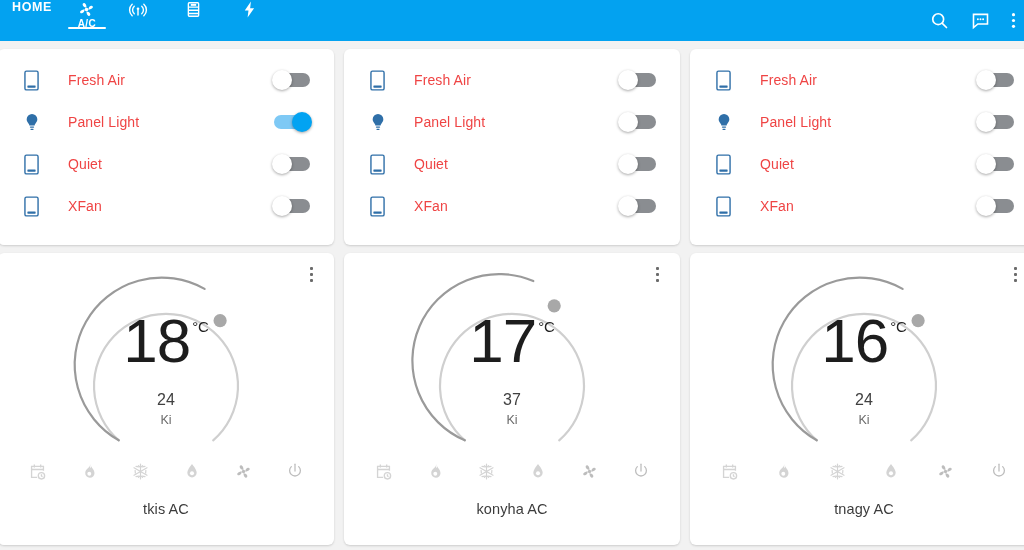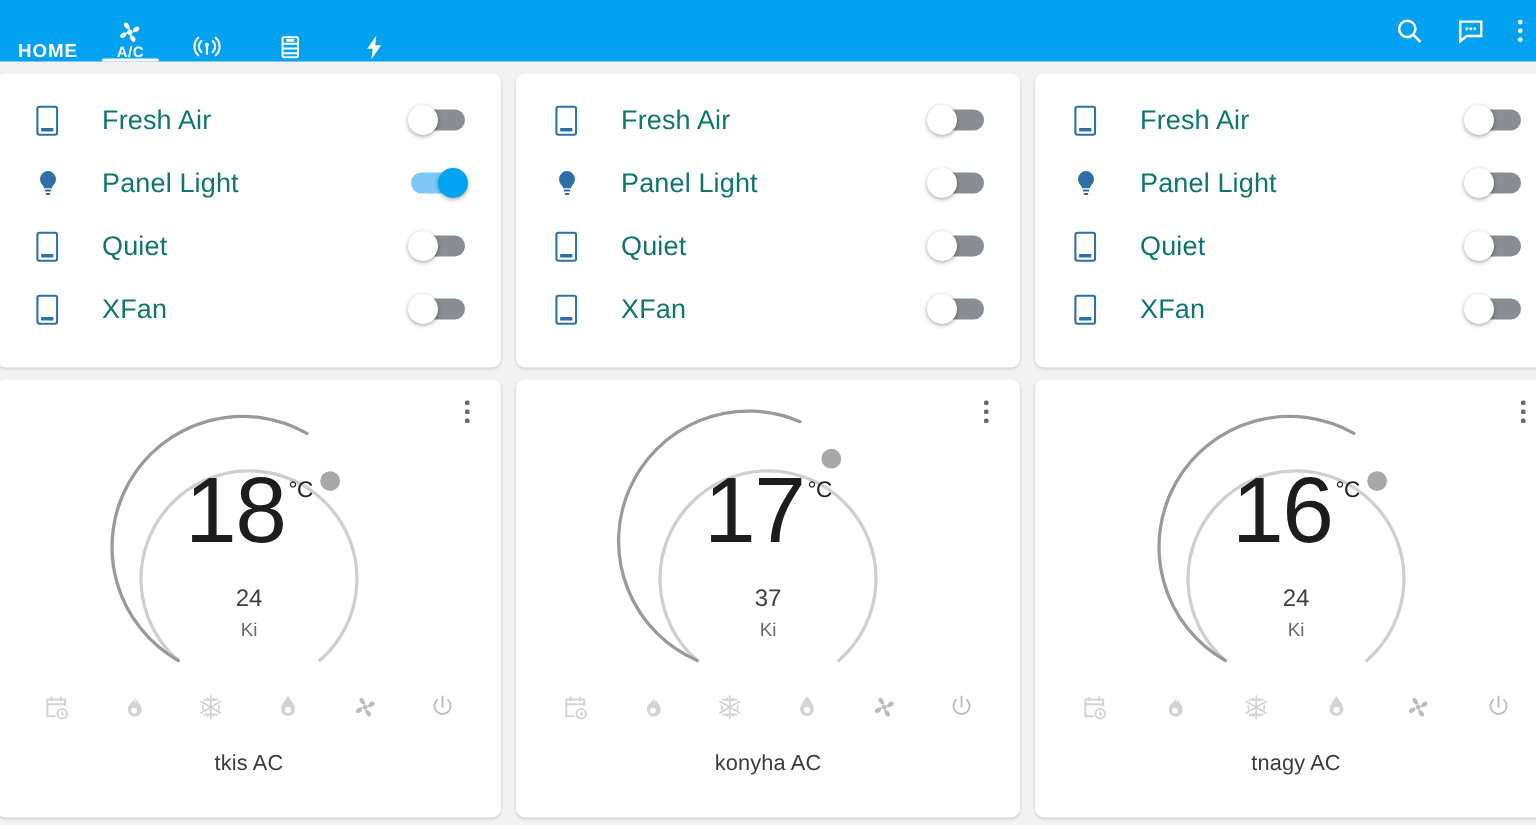--- a/index.html
+++ b/index.html
@@ -11,21 +11,21 @@
   }
 
   
   .appbar {
     height: 41px;
     background: #03a2f0;
     display: flex;
     align-items: stretch;
     position: relative;
   }
-  .nav-left { display: flex; align-items: flex-end; padding-left: 0; }
+  .nav-left { display: flex; align-items: flex-start; padding-left: 0; }
   .nav-tab {
     position: relative;
     min-width: 56px;
     padding: 0 12px;
     display: flex;
     flex-direction: column;
     align-items: center;
     justify-content: center;
     cursor: pointer;
     color: #ffffff;
@@ -81,22 +81,22 @@
   .switch-card { padding: 10px 14px 12px 14px; height: 196px; }
   .sw-row {
     display: flex; align-items: center;
     height: 42px;
     padding: 0 10px 0 12px;
     cursor: pointer;
   }
   .sw-icon { width: 28px; display:flex; align-items:center; justify-content:flex-start; }
   .sw-label {
     flex: 1;
-    font-size: 18px;
-    color: #0f766e;
+    font-size: 14px;
+    color: #ef4444;
     padding-left: 16px;
     letter-spacing: .1px;
   }
   .toggle {
     width: 36px; height: 14px;
     border-radius: 8px;
     position: relative;
     flex: 0 0 36px;
     cursor: pointer;
   }

